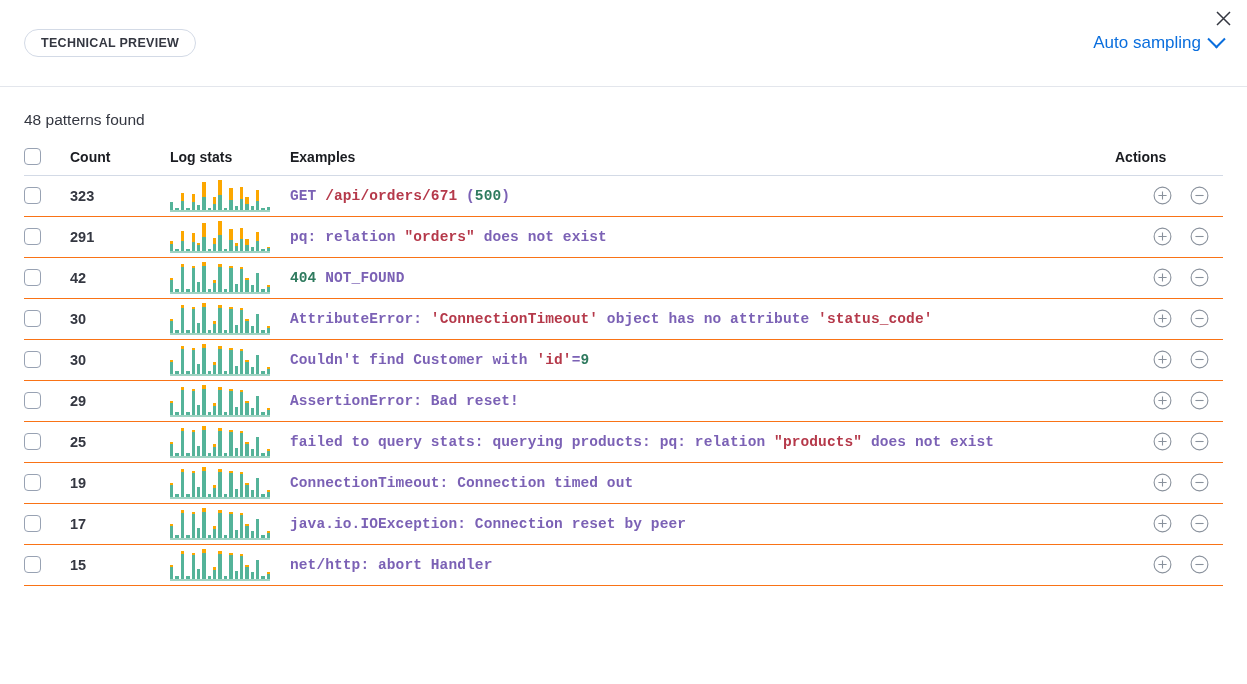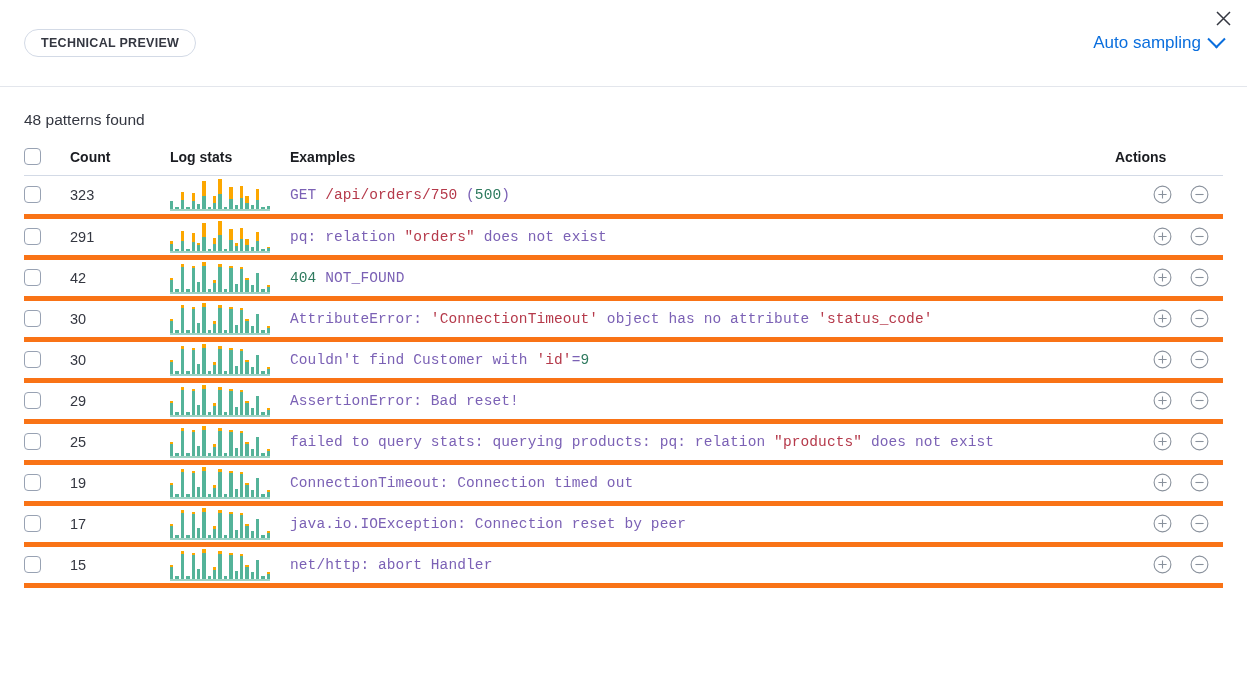--- a/index.html
+++ b/index.html
@@ -82,24 +82,25 @@
   table.ptable th {
     text-align: left;
     font-size: 14px;
     font-weight: 700;
     color: #1a1c21;
     padding: 0 0 10px 0;
     border-bottom: 1px solid #d3dae6;
     vertical-align: bottom;
   }
   table.ptable td {
-    border-bottom: 5px solid #f97316;
+    border-bottom: 1px solid #f97316;
     padding: 0;
     height: 41px;
     vertical-align: middle;
+    font-weight: bold;
   }
   .col-cb   { width: 46px; }
   .col-cnt  { width: 100px; }
   .col-rate { width: 120px; }
   .col-ex   { width: auto; }
   .col-act  { width: 108px; }
   th.th-act { text-align: right; }
 
   .cb {
     width: 17px; height: 17px;
@@ -279,21 +280,21 @@
                   </div>
                   <div class="bar">
                     <div class="top" style="height: 0px;"></div>
                     <div class="bot" style="height: 2.55319px;"></div>
                   </div>
                 </div>
                 <div class="spark-base"></div>
               </div>
             </td>
             <td>
-              <div class="example"><span class="tk-kw">GET </span><span class="tk-str">/api/orders/750</span><span class="tk-kw"> (</span><span class="tk-num">500</span><span class="tk-kw">)</span></div>
+              <div class="example"><span class="tk-kw">GET </span><span class="tk-str">/api/orders/671</span><span class="tk-kw"> (</span><span class="tk-num">500</span><span class="tk-kw">)</span></div>
             </td>
             <td>
               <div class="actions">
                 <span class="ico-btn">
                   <svg width="19" height="19" viewBox="0 0 19 19">
                     <circle cx="9.5" cy="9.5" r="8.4" fill="none" stroke="currentColor" stroke-width="1.1"></circle>
                     <path d="M5.4 9.5 H13.6 M9.5 5.4 V13.6" stroke="currentColor" stroke-width="1.1" fill="none"></path>
                   </svg>
                 </span>
                 <span class="ico-btn">

